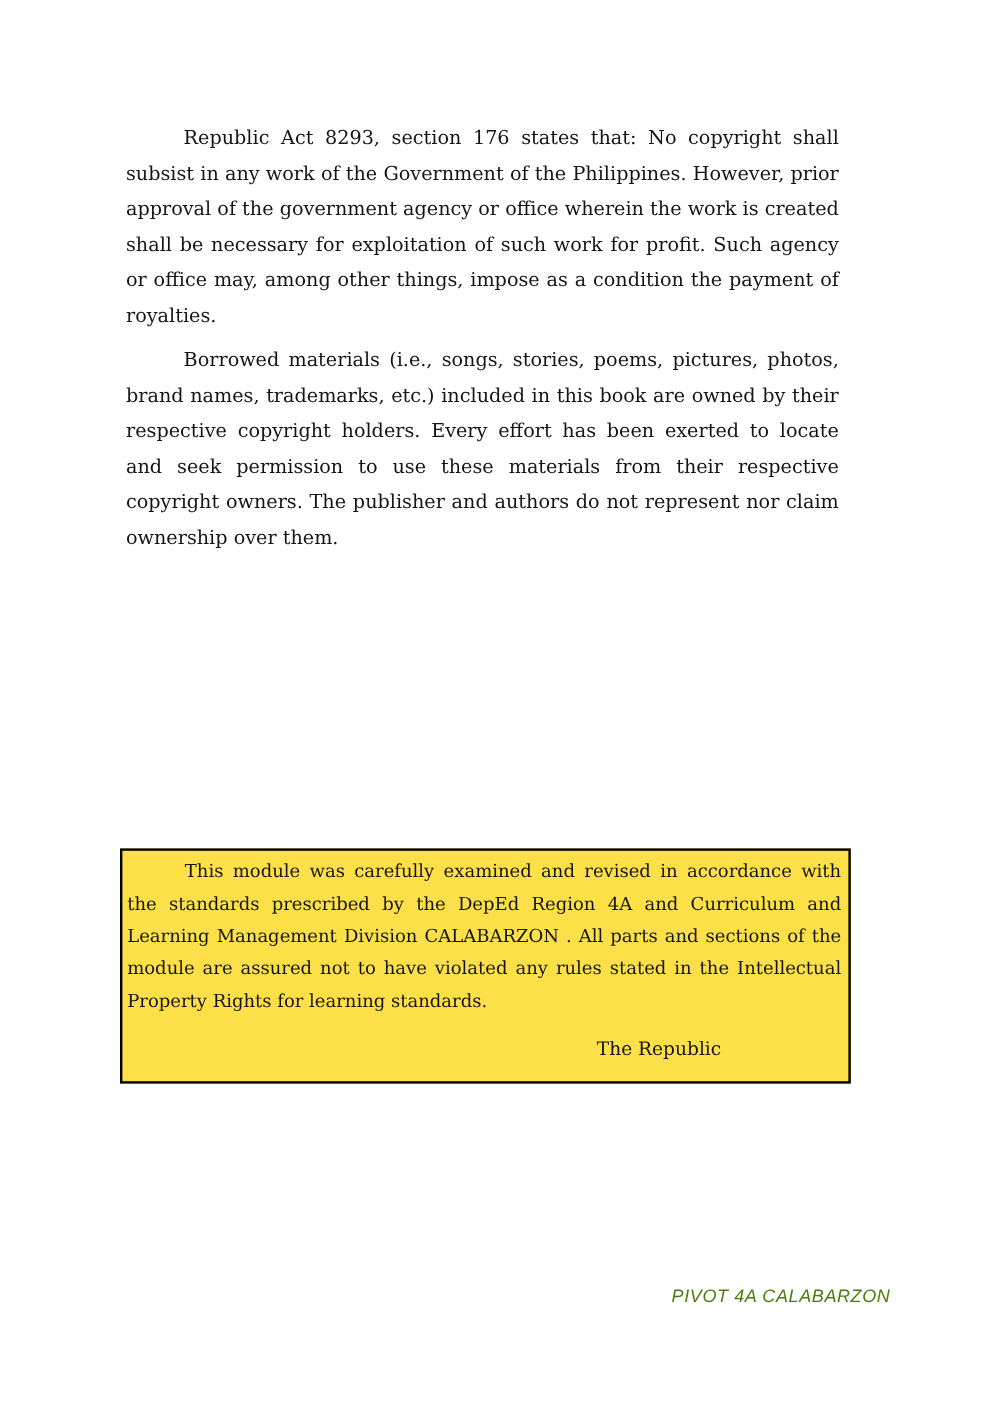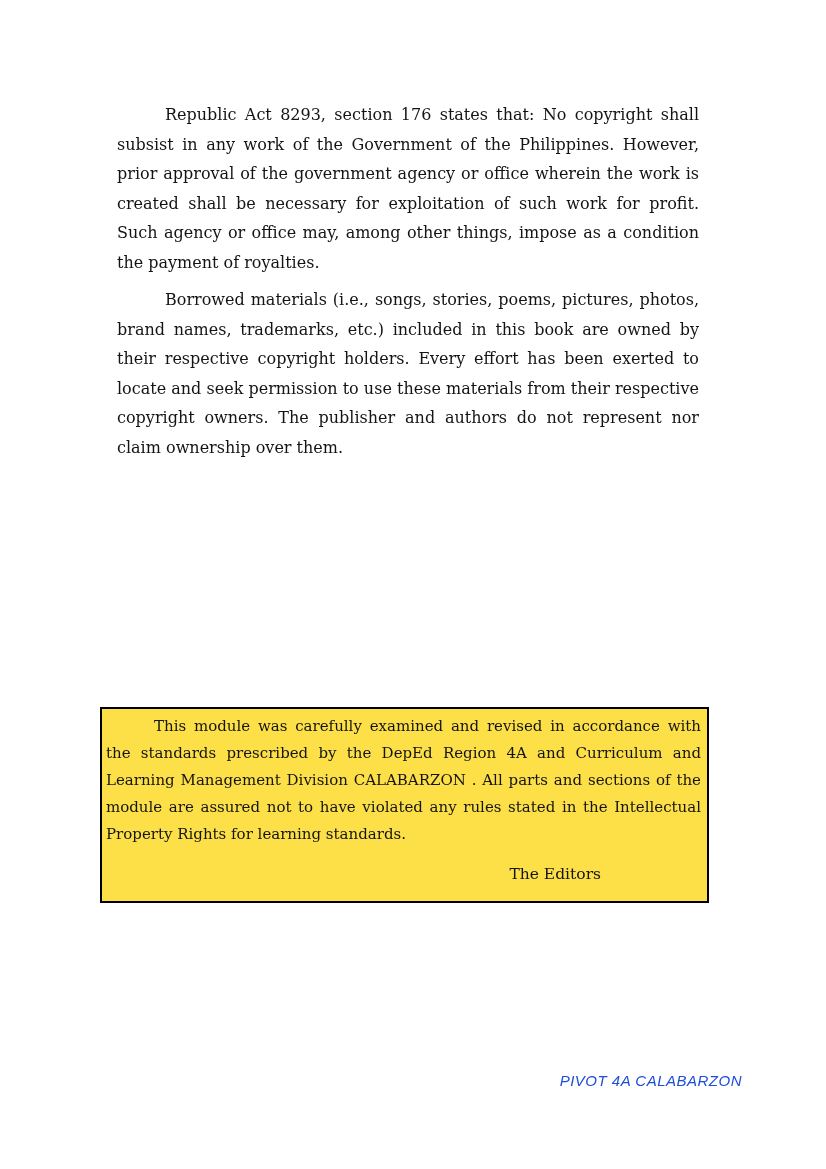--- a/index.html
+++ b/index.html
@@ -20,21 +20,21 @@
     position: absolute;
     left: 105px;
     top: 100px;
     width: 594px;
   }
   .para {
     font-size: 16px;
     line-height: 29.5px;
     text-align: justify;
     text-indent: 48px;
-    margin: 0 0 8px 12px;
+    margin: 0 0 8px 0;
   }
   .notice-box {
     position: absolute;
     left: 100px;
     top: 707px;
     width: 609px;
     height: 196px;
     border: 2px solid #000000;
     box-sizing: border-box;
     padding: 4px 6px 0 4px;
@@ -55,33 +55,33 @@
     margin: 13px 0 0 0;
   }
   .footer {
     position: absolute;
     top: 1072px;
     right: 84px;
     font-family: "Liberation Sans", "DejaVu Sans", sans-serif;
     font-style: italic;
     font-size: 15px;
     letter-spacing: 0.5px;
-    color: #1d4ed8;
+    color: #4d7c0f;
   }
 </style>
 </head>
 <body>
 
 <div class="page">
 
   <div class="body-text">
     <p class="para">Republic Act 8293, section 176 states that: No copyright shall subsist in any work of the Government of the Philippines. However, prior approval of the government agency or office wherein the work is created shall be necessary for exploitation of such work for profit. Such agency or office may, among other things, impose as a condition the payment of royalties.</p>
     <p class="para">Borrowed materials (i.e., songs, stories, poems, pictures, photos, brand names, trademarks, etc.) included in this book are owned by their respective copyright holders. Every effort has been exerted to locate and seek permission to use these materials from their respective copyright owners. The publisher and authors do not represent nor claim ownership over them.</p>
   </div>
 
   <div class="notice-box">
     <p class="notice-para">This module was carefully examined and revised in accordance with the standards prescribed by the DepEd Region 4A and Curriculum and Learning Management Division CALABARZON . All parts and sections of the module are assured not to have violated any rules stated in the Intellectual Property Rights for learning standards.</p>
-    <p class="signature">The Editors</p>
+    <p class="signature">The Republic</p>
   </div>
 
   <div class="footer">PIVOT 4A CALABARZON</div>
 
 </div>
 
 </body></html>

